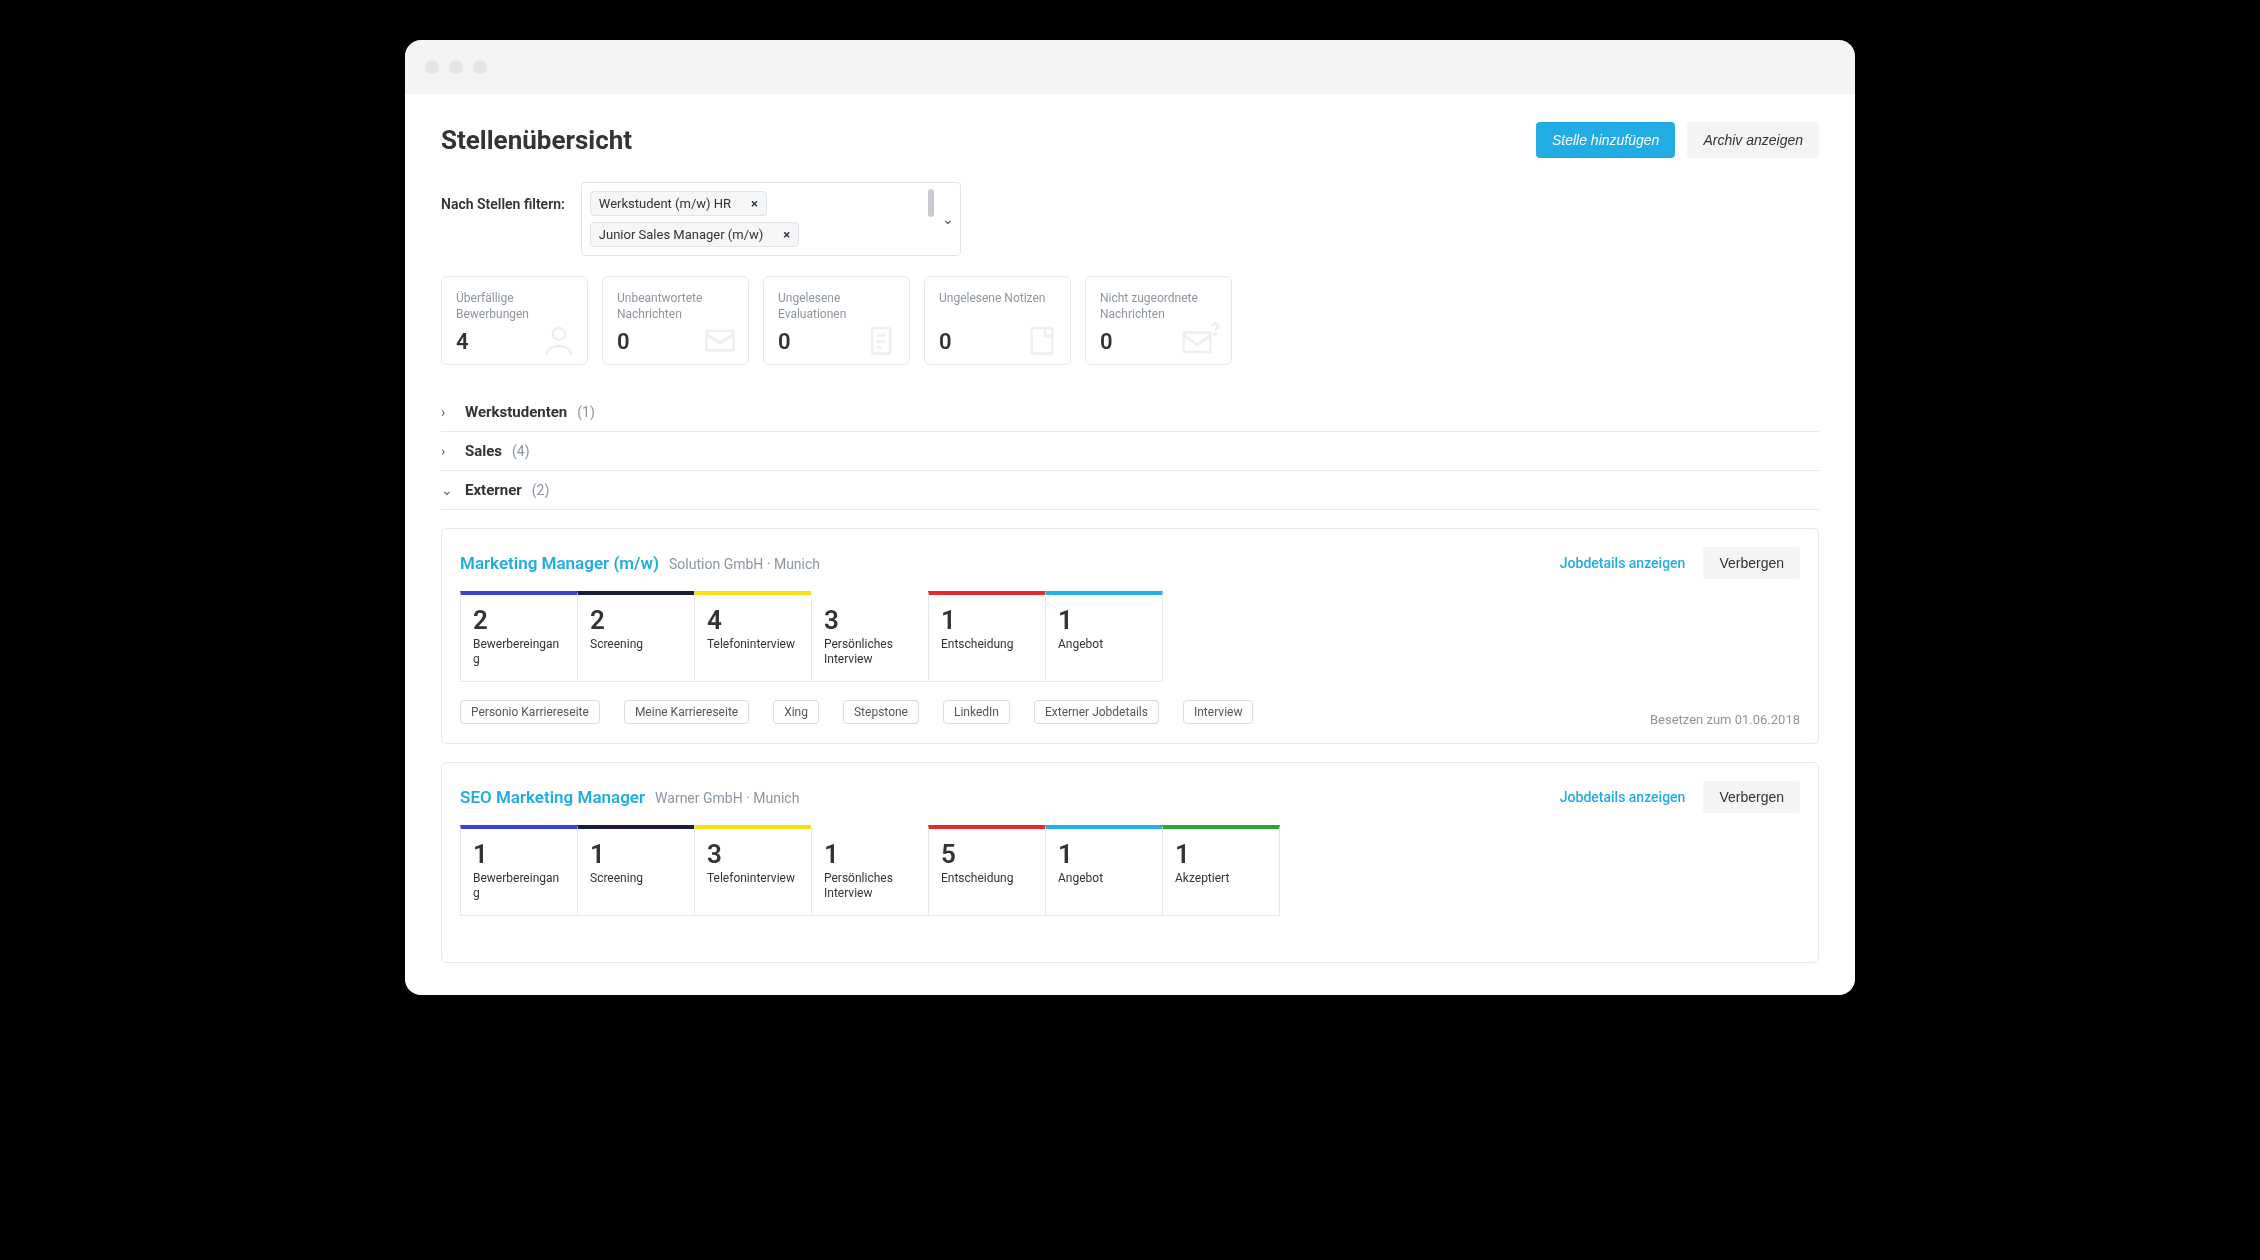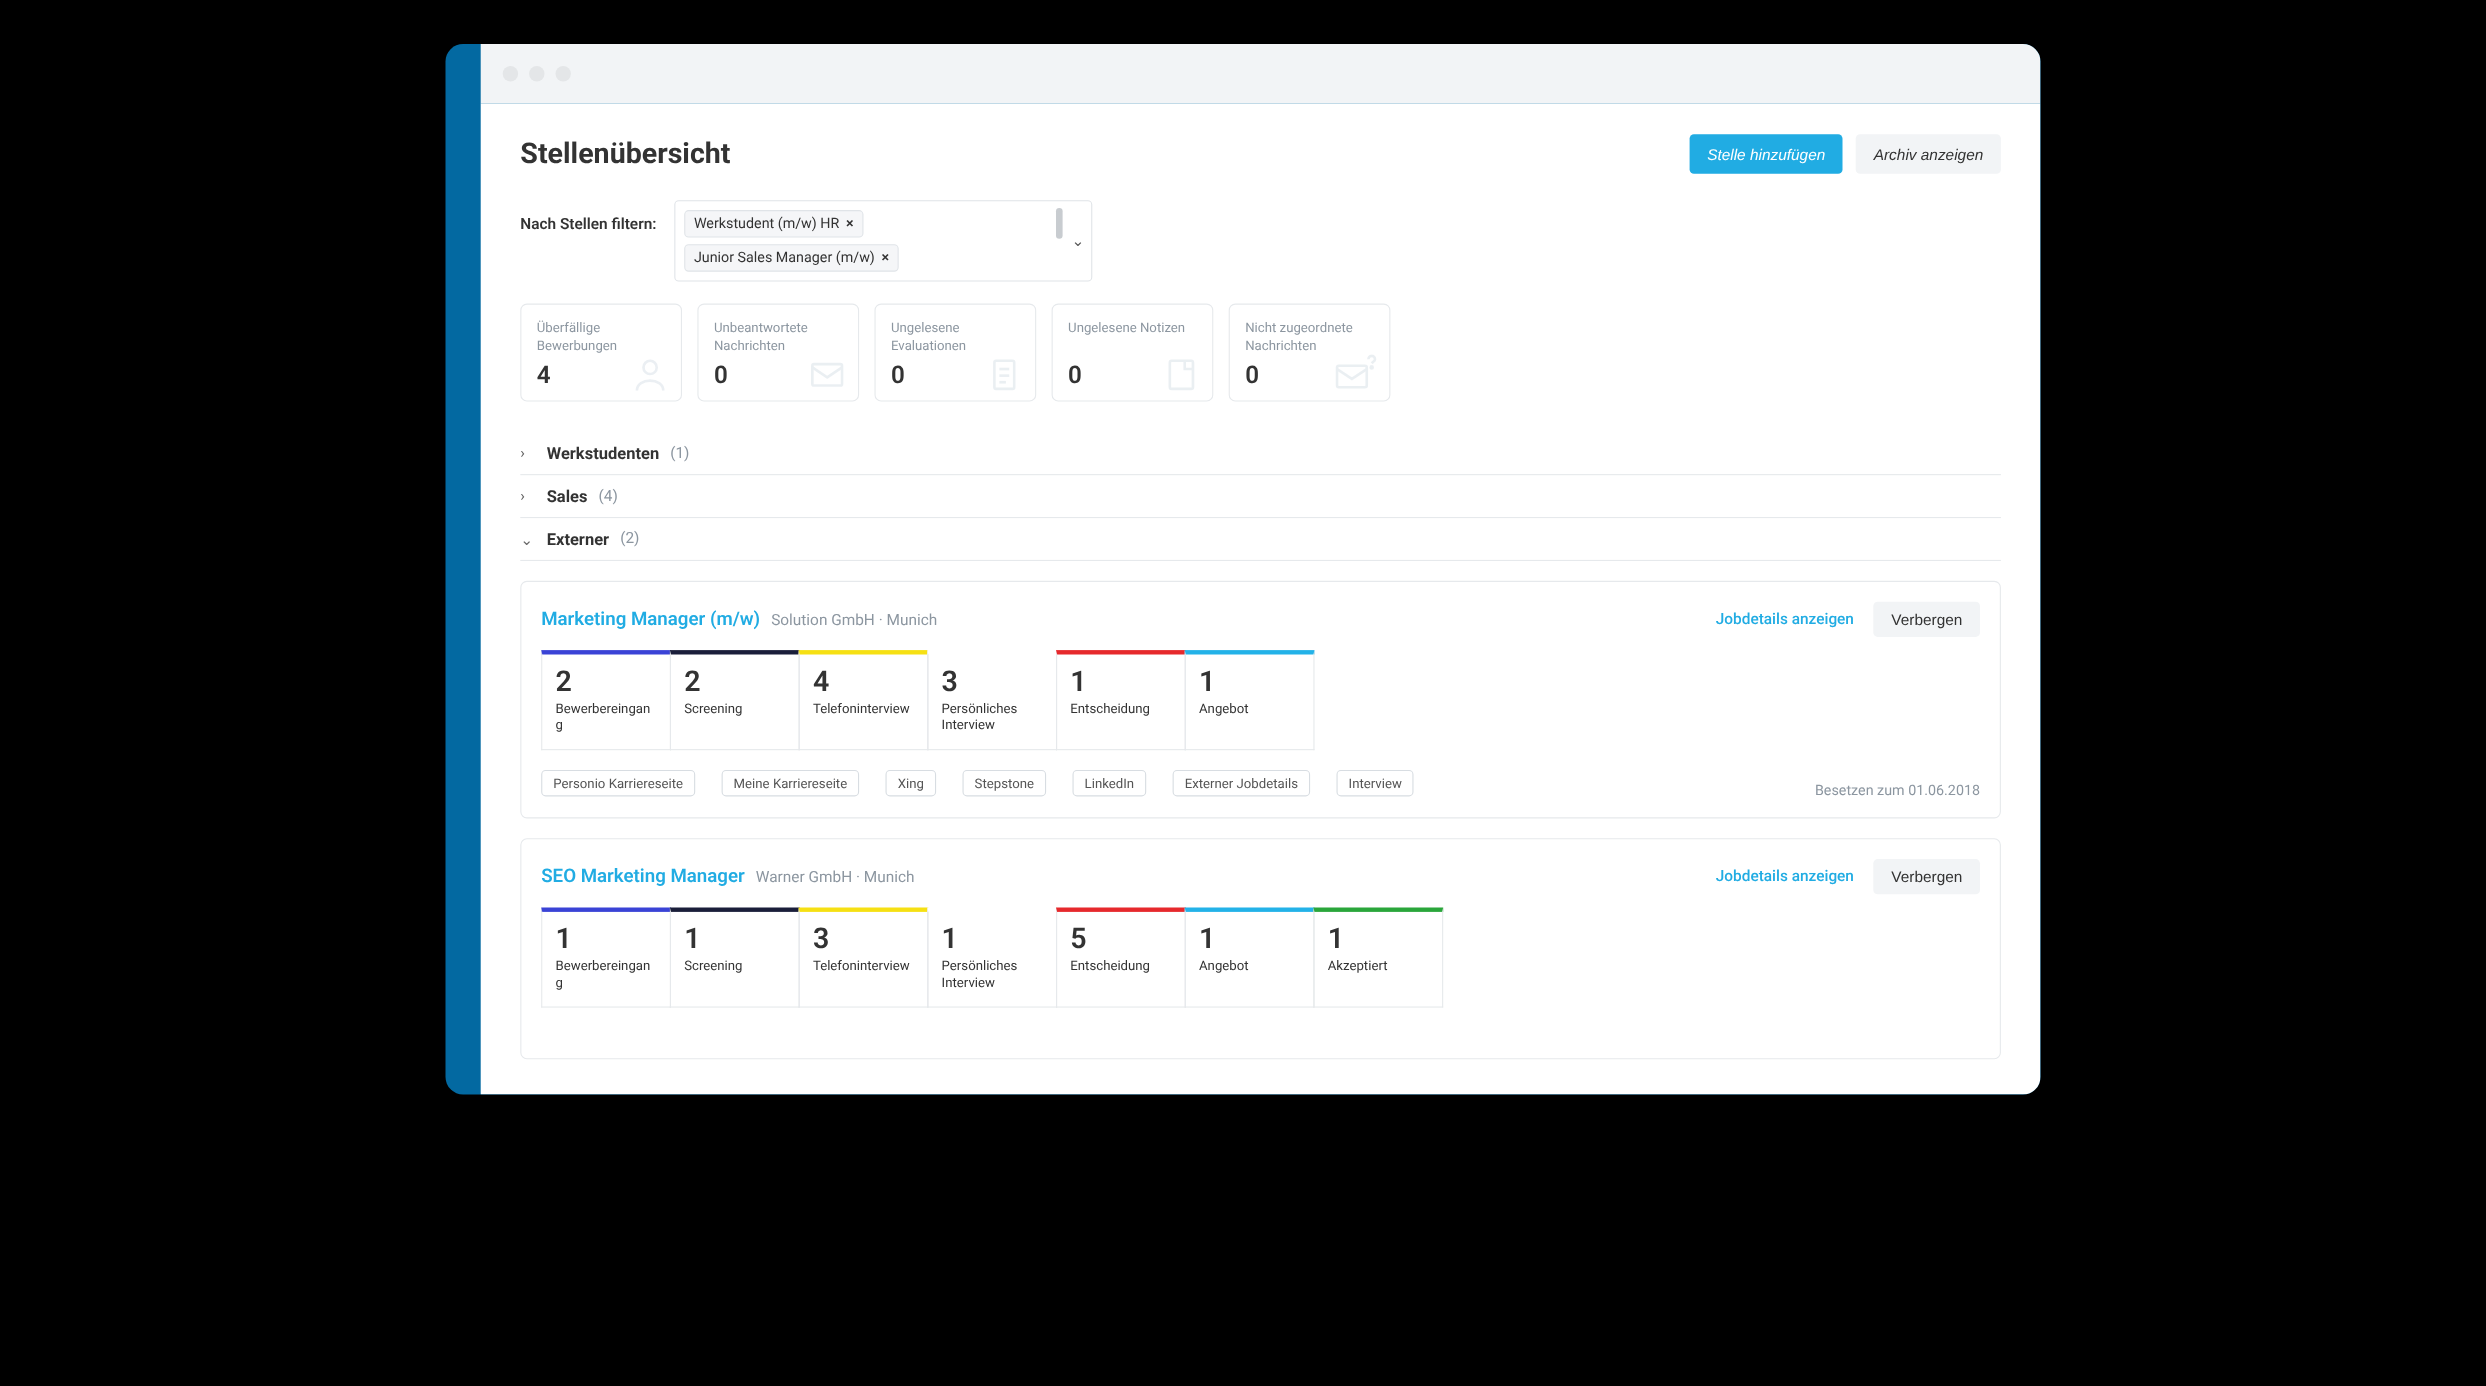--- a/index.html
+++ b/index.html
@@ -1,32 +1,32 @@
 <!DOCTYPE html>
 <html><head>
 <meta charset="utf-8">
 <style>
 * { box-sizing: border-box; margin: 0; padding: 0; }
 body { background: #000; font-family: -apple-system, BlinkMacSystemFont, 'Segoe UI', Roboto, sans-serif; padding: 40px; }
-.browser-frame { width: 1450px; margin: 0 auto; background: #0369a1; border-radius: 16px; overflow: hidden; box-shadow: 0 20px 60px rgba(0,0,0,0.5); padding-left: 32px; }
+.browser-frame { width: 1450px; margin: 0 auto; background: #7f1d1d; border-radius: 16px; overflow: hidden; box-shadow: 0 20px 60px rgba(0,0,0,0.5); }
 .browser-titlebar { height: 54px; background: #f2f4f6; display: flex; align-items: center; padding: 0 20px; gap: 10px; }
 .traffic-light { width: 14px; height: 14px; border-radius: 50%; background: #e4e6e8; }
 .app-content { padding: 28px 36px 32px 36px; background: #fff; color: #333; }
 
 .page-header { display: flex; align-items: center; justify-content: space-between; margin-bottom: 24px; }
 .page-title { font-size: 26px; font-weight: 700; color: #333; }
 .header-actions { display: flex; gap: 12px; }
 .btn { font-size: 14px; padding: 10px 16px; border-radius: 4px; border: none; cursor: pointer; font-weight: 500; font-style: italic; }
 .btn-primary { background: #21ace3; color: #fff; }
 .btn-secondary { background: #f2f4f6; color: #333; }
 
 .filter-row { display: flex; align-items: flex-start; gap: 16px; margin-bottom: 20px; }
 .filter-label { font-size: 14px; color: #333; font-weight: 600; padding-top: 14px; }
 .filter-box { position: relative; width: 380px; border: 1px solid #e0e4e8; border-radius: 4px; padding: 8px 34px 8px 8px; display: flex; flex-wrap: wrap; gap: 6px; max-height: 76px; overflow: hidden; }
-.filter-chip { background: #f5f6f8; border: 1px solid #e0e4e8; border-radius: 4px; padding: 4px 8px; font-size: 13px; color: #333; display: flex; align-items: center; gap: 6px; }
+.filter-chip { background: #f5f6f8; border: 1px solid #e0e4e8; border-radius: 4px; padding: 4px 8px; font-size: 13px; color: #333; display: flex; align-items: center; gap: 20px; }
 .filter-chip .x { font-weight: 700; cursor: pointer; }
 .filter-scrollbar { position: absolute; right: 26px; top: 6px; width: 6px; height: 28px; background: #c8ccd0; border-radius: 3px; }
 .filter-dropdown { position: absolute; right: 6px; top: 50%; transform: translateY(-50%); font-size: 14px; color: #555; cursor: pointer; }
 
 .stat-cards { display: flex; gap: 14px; margin-bottom: 28px; }
 .stat-card { width: 147px; border: 1px solid #e6e9ec; border-radius: 6px; padding: 14px 14px 10px 14px; position: relative; overflow: hidden; }
 .stat-card-label { font-size: 12px; color: #8c96a0; line-height: 1.3; min-height: 32px; }
 .stat-card-value { font-size: 22px; font-weight: 600; color: #333; margin-top: 6px; }
 .stat-card-icon { position: absolute; right: 10px; bottom: 6px; opacity: 0.35; }
 .stat-card-icon svg { display: block; }

